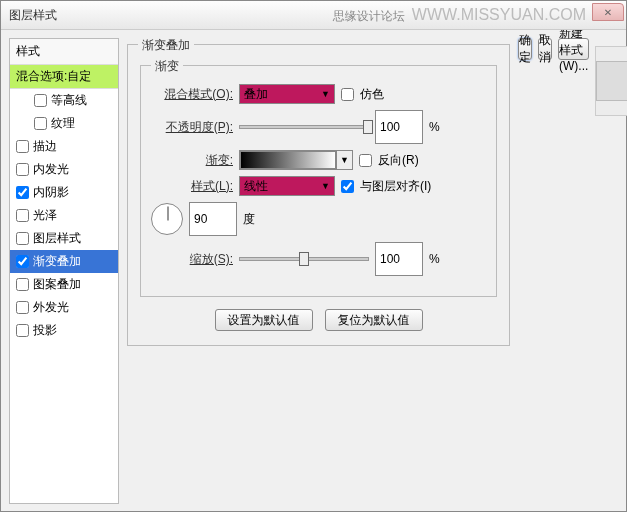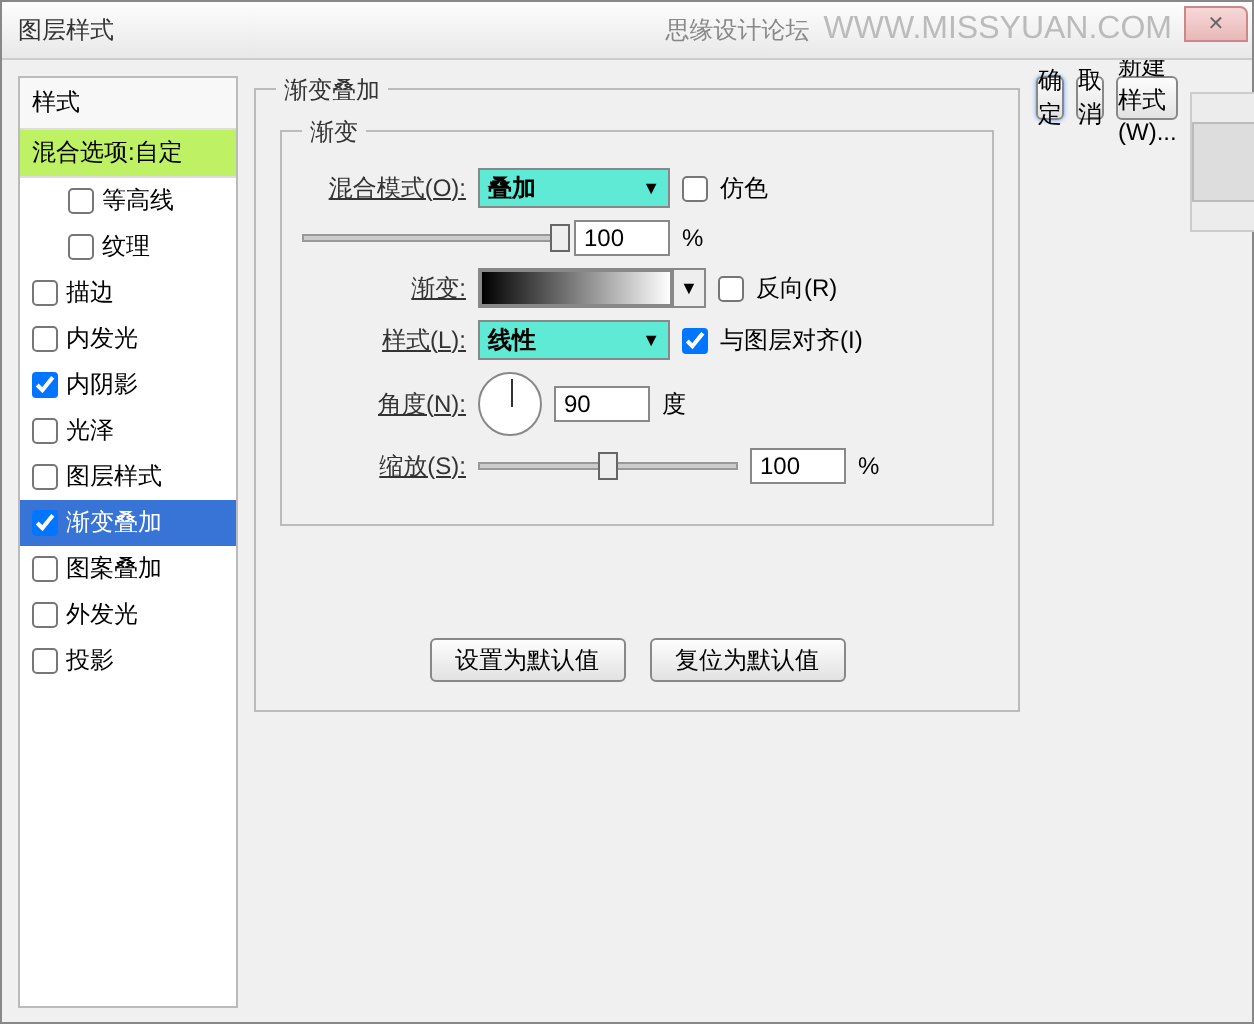--- a/index.html
+++ b/index.html
@@ -17,32 +17,32 @@
 .style-item { padding: 3px 6px; display: flex; align-items: center; gap: 4px; }
 .style-item.indent { padding-left: 24px; }
 .style-item.selected { background: #3874d6; color: #fff; }
 .style-item input[type=checkbox] { width: 13px; height: 13px; }
 .main { flex: 1; position: relative; }
 .fieldset { border: 1px solid #bbb; padding: 10px 12px 14px; position: relative; margin-top: 6px; }
 .legend { position: absolute; top: -8px; left: 10px; background: #f0f0f0; padding: 0 4px; color: #333; }
 .fieldset-inner { border: 1px solid #bbb; padding: 12px 10px 14px; position: relative; margin-top: 10px; }
 .row { display: flex; align-items: center; margin: 6px 0; gap: 6px; }
 .label { width: 82px; text-align: right; color: #333; text-decoration: underline; }
-.dropdown { height: 20px; border: 1px solid #888; background: #5eead4; padding: 0 4px; display: flex; align-items: center; justify-content: space-between; min-width: 96px; font-weight: bold; }
+.dropdown { height: 20px; border: 1px solid #888; background: #be185d; padding: 0 4px; display: flex; align-items: center; justify-content: space-between; min-width: 96px; }
 .dropdown .arrow { font-size: 9px; }
 .gradient-swatch { width: 96px; height: 18px; background: linear-gradient(to right, #000, #fff); border: 1px solid #888; }
 .grad-wrap { display: flex; border: 1px solid #888; }
 .grad-wrap .arrow-btn { width: 16px; display: flex; align-items: center; justify-content: center; background: #eee; border-left: 1px solid #888; font-size: 9px; }
-.num-input { width: 48px; height: 18px; border: 1px solid #888; background: #fff; padding: 0 4px; display: flex; align-items: center; }
+.num-input { width: 48px; height: 18px; border: 1px solid #888; background: #fff; padding: 16px 4px; display: flex; align-items: center; }
 .slider { flex: 1; height: 4px; background: #ccc; border: 1px solid #999; position: relative; max-width: 130px; }
 .slider-thumb { position: absolute; width: 10px; height: 14px; background: #eee; border: 1px solid #666; top: -6px; }
 .angle-dial { width: 32px; height: 32px; border: 1px solid #888; border-radius: 50%; background: #fff; position: relative; }
 .angle-dial::after { content: ""; position: absolute; width: 14px; height: 1px; background: #333; left: 16px; top: 16px; transform-origin: left; transform: rotate(-90deg); }
 .btn-row { display: flex; gap: 12px; justify-content: center; margin-top: 12px; }
-.btn { height: 22px; padding: 0 12px; border: 1px solid #888; background: linear-gradient(#fdfdfd, #e2e2e2); border-radius: 3px; display: flex; align-items: center; cursor: pointer; margin-top: 44px; }
+.btn { height: 22px; padding: 0 12px; border: 1px solid #888; background: linear-gradient(#fdfdfd, #e2e2e2); border-radius: 3px; display: flex; align-items: center; cursor: pointer; }
 .rightcol { width: 100px; display: flex; gap: 6px; }
 .btn-primary { border: 1px solid #3a7ad6; background: linear-gradient(#eaf3ff, #c8e0ff); box-shadow: 0 0 2px #5a9aff; }
 .rbtn { height: 22px; border: 1px solid #888; background: linear-gradient(#fdfdfd, #e2e2e2); border-radius: 3px; display: flex; align-items: center; justify-content: center; cursor: pointer; }
 .preview-check { display: flex; align-items: center; gap: 4px; margin-top: 4px; padding-left: 8px; }
 .preview-box { width: 70px; height: 70px; background: #ececec; border: 1px solid #ccc; margin: 8px auto 0; display: flex; align-items: center; justify-content: center; }
 .preview-inner { width: 40px; height: 40px; background: #ddd; border: 1px solid #bbb; }
 .chk { width: 13px; height: 13px; }
 </style>
 </head>
 <body>
@@ -119,20 +119,21 @@
             <span class="label">混合模式(O):</span>
             <div class="dropdown" style="width:96px">
               <span>叠加</span>
                 <span class="arrow">▼</span>
             </div>
             <input type="checkbox" class="chk" style="">
             <span>仿色</span>
           </div>
 
           <div class="row">
+            <span class="label">不透明度(P):</span>
             <div class="slider">
                 <div class="slider-thumb" style="left:calc(100% - 5px)"></div>
               </div>
             <div class="num-input">
                 <span>100</span>
               </div>
             <span>%</span>
           </div>
 
           <div class="row">
@@ -149,21 +150,20 @@
             <span class="label">样式(L):</span>
             <div class="dropdown" style="width:96px">
               <span>线性</span>
                 <span class="arrow">▼</span>
             </div>
             <input type="checkbox" class="chk" checked="" style="">
             <span>与图层对齐(I)</span>
           </div>
 
           <div class="row">
-            <span class="label">角度(N):</span>
             <div class="angle-dial"></div>
             <div class="num-input">
                 <span>90</span>
               </div>
             <span>度</span>
           </div>
 
           <div class="row">
             <span class="label">缩放(S):</span>
             <div class="slider">

